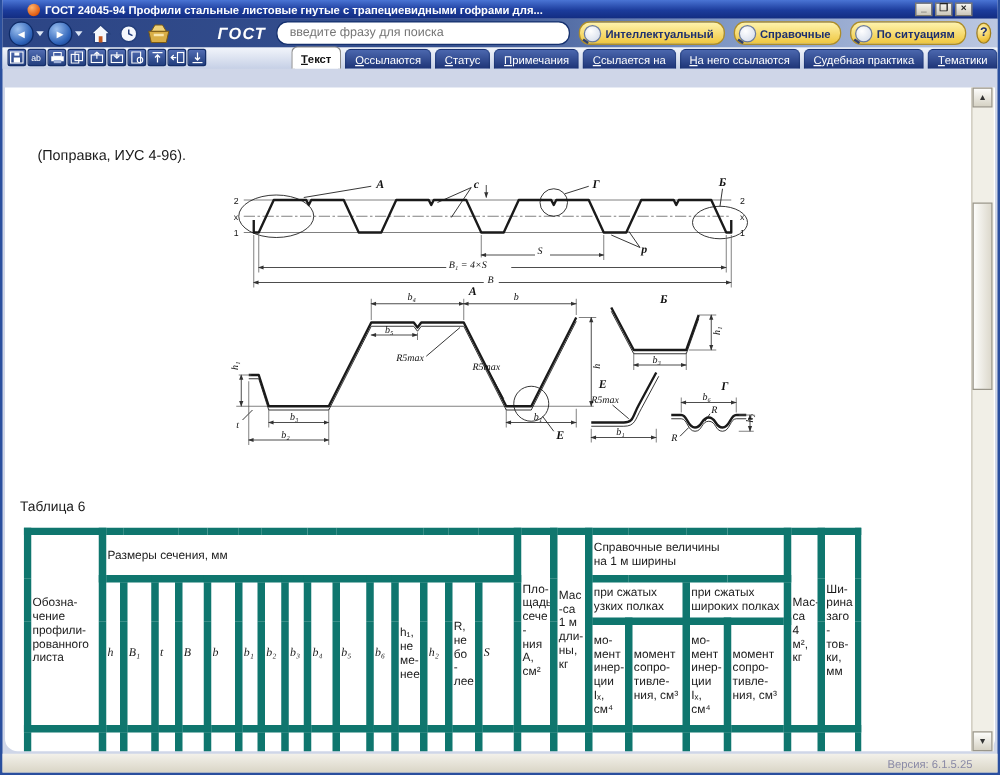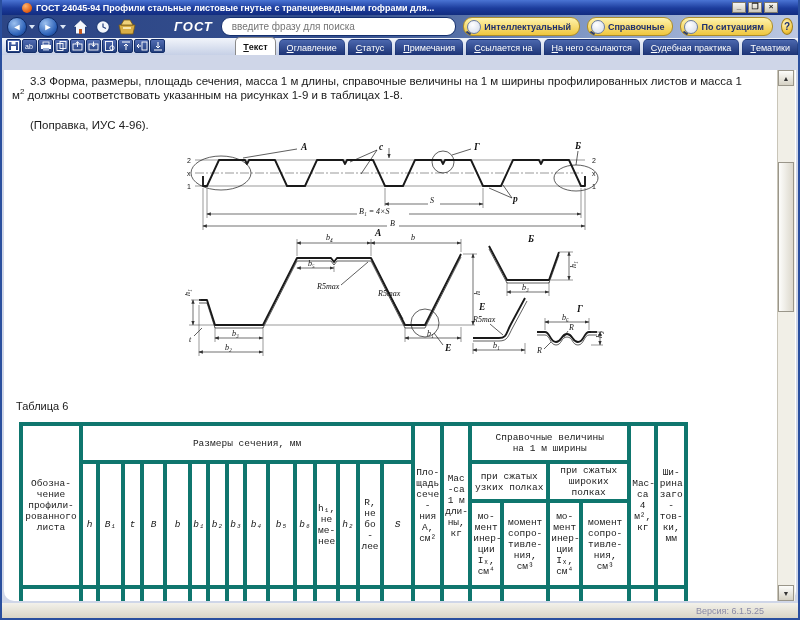--- a/index.html
+++ b/index.html
@@ -41,21 +41,21 @@
   .content{position:absolute;top:70px;left:2px;right:2px;bottom:17px;background:#fff;border-radius:0 0 10px 10px;overflow:hidden;}
   .para{position:absolute;left:8px;right:40px;font-size:11.5px;line-height:14px;color:#1a1a1a;text-indent:18px;}
   .p1{top:4px;}
   .p2{top:48px;}
   sup.msup{font-size:8px;line-height:0;}
   .figwrap{position:absolute;left:181px;top:70px;width:420px;height:224px;}
   .figcap{position:absolute;top:294px;left:0;right:20px;text-align:center;font-size:11px;color:#1a1a1a;}
   .tbl-label{position:absolute;top:330px;left:12px;font-size:11px;color:#1a1a1a;}
   .tblwrap{position:absolute;top:352px;left:15px;width:670px;height:181px;overflow:hidden;}
   table.gt{border-collapse:collapse;table-layout:fixed;width:667px;}
-  table.gt td{border:4px solid #0f766e;font-size:9.5px;line-height:11px;text-align:center;vertical-align:middle;padding:1px;white-space:pre-line;color:#1a1a1a;overflow:hidden;font-family:Liberation Mono, monospace;}
+  table.gt td{border:6px solid #0f766e;font-size:9.5px;line-height:11px;text-align:left;vertical-align:middle;padding:1px;white-space:pre-line;color:#1a1a1a;overflow:hidden;}
   td.vt{vertical-align:top;padding-top:4px;}
   .var{font-family:"Liberation Serif",serif;font-style:italic;font-size:11px;}
 
   
   .fl{stroke:#1a1a1a;stroke-width:1.9;fill:none;stroke-linejoin:round;}
   .fl2{stroke:#1a1a1a;stroke-width:0.7;fill:none;stroke-linejoin:round;}
   .thin{stroke:#555;stroke-width:0.6;fill:none;}
   .dim{stroke:#333;stroke-width:0.7;fill:none;}
   .flbl{font-family:"Liberation Serif",serif;font-style:italic;font-size:8px;fill:#111;}
   .fsm{font-size:7px;fill:#111;font-family:"Liberation Sans",sans-serif;}
@@ -63,21 +63,21 @@
   .whitebg{fill:#fff;}
 
   
   .vscroll{position:absolute;top:70px;right:3px;width:17px;bottom:17px;background:#f1efe7;border-left:1px solid #c9c5b8;}
   .sc-btn{position:absolute;left:0;width:16px;height:16px;background:linear-gradient(#fdfdfb,#d6d2c4);border:1px solid #9a968a;box-sizing:border-box;display:flex;align-items:center;justify-content:center;font-size:7px;color:#333;}
   .sc-up{top:0;}
   .sc-dn{bottom:0;}
   .sc-thumb{position:absolute;left:0;top:92px;width:16px;height:150px;background:linear-gradient(90deg,#fdfdfb,#dcd8cc);border:1px solid #9a968a;box-sizing:border-box;}
 
   
-  .statusbar{position:absolute;left:0;right:0;bottom:0;height:15px;background:linear-gradient(#f3f1ea,#d9d5c6);display:flex;align-items:center;justify-content:flex-end;padding-right:34px;font-size:9px;color:#8a8aa6;}
+  .statusbar{position:absolute;left:0;right:0;bottom:0;height:15px;background:linear-gradient(#f3f1ea,#d9d5c6);display:flex;align-items:center;justify-content:flex-end;padding-right:20px;font-size:9px;color:#8a8aa6;}
 </style>
 </head>
 <body>
 
 <div class="window">
 
   <div class="titlebar">
     <div class="title-icon"></div>
     <div class="title-text">ГОСТ 24045-94 Профили стальные листовые гнутые с трапециевидными гофрами для...</div>
     <div class="win-btn">_</div>
@@ -188,21 +188,21 @@
           </svg>
         </div>
     </div>
     <div class="tabs">
       <div class="tab active">
           <span class="hot">Т</span>
           <span>екст</span>
         </div>
       <div class="tab">
           <span class="hot">О</span>
-          <span>главление</span>
+          <span>ссылаются</span>
         </div>
       <div class="tab">
           <span class="hot">С</span>
           <span>татус</span>
         </div>
       <div class="tab">
           <span class="hot">П</span>
           <span>римечания</span>
         </div>
       <div class="tab">
@@ -220,21 +220,20 @@
       <div class="tab">
           <span class="hot">Т</span>
           <span>ематики</span>
         </div>
     </div>
   </div>
 
 
   <div class="content">
 
-    <div class="para p1"><span>3.3 Форма, размеры, площадь сечения, масса 1 м длины, справочные величины на 1 м ширины профилированных листов и масса 1 м</span><sup class="msup">2</sup><span> должны соответствовать указанным на рисунках 1-9 и в таблицах 1-8.</span></div>
     <div class="para p2">(Поправка, ИУС 4-96).</div>
 
     <div class="figwrap">
       <svg width="420" height="224" viewBox="0 0 420 224">
         <defs>
           <marker id="ar" markerWidth="7" markerHeight="6" refX="6" refY="3" orient="auto">
               <path d="M0,0.6 L6.5,3 L0,5.4 z" fill="#333"></path>
             </marker>
           <marker id="arb" markerWidth="7" markerHeight="6" refX="1" refY="3" orient="auto">
               <path d="M6.5,0.6 L0,3 L6.5,5.4 z" fill="#333"></path>

